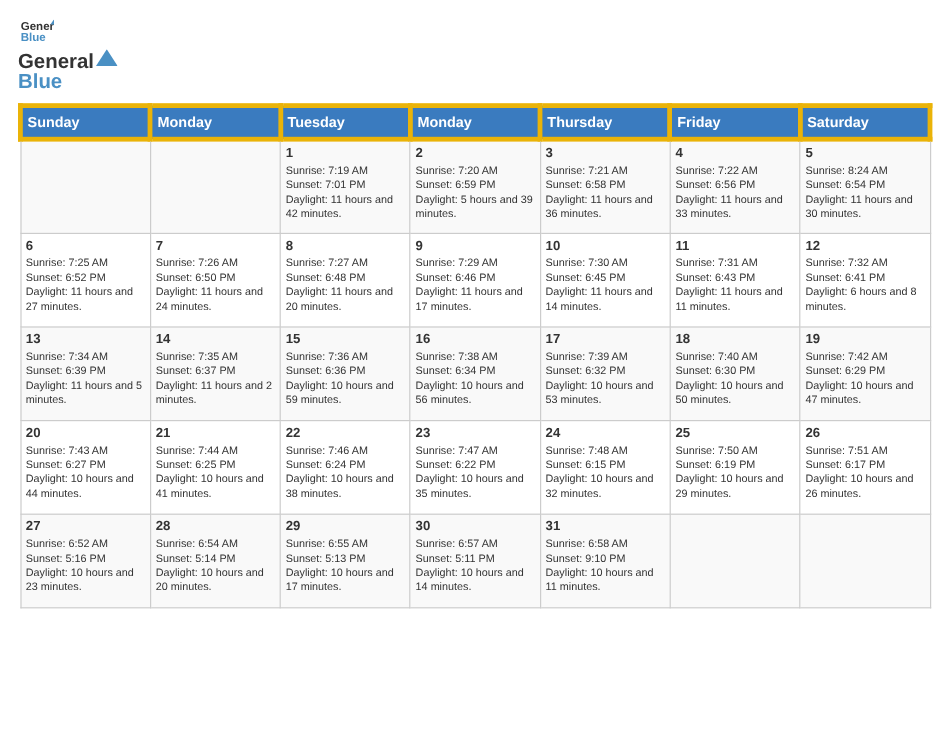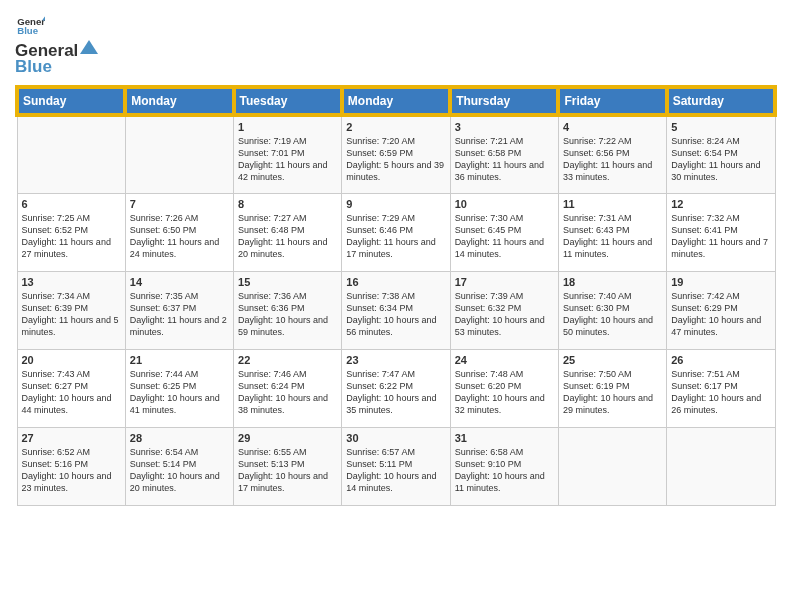--- a/index.html
+++ b/index.html
@@ -196,21 +196,21 @@
           <td>
             <span class="day-num">11</span>
             <div class="cell-text">Sunrise: 7:31 AM</div>
             <div class="cell-text">Sunset: 6:43 PM</div>
             <div class="cell-text">Daylight: 11 hours and 11 minutes.</div>
           </td>
           <td>
             <span class="day-num">12</span>
             <div class="cell-text">Sunrise: 7:32 AM</div>
             <div class="cell-text">Sunset: 6:41 PM</div>
-            <div class="cell-text">Daylight: 11 hours and 7 minutes.</div>
+            <div class="cell-text">Daylight: 6 hours and 8 minutes.</div>
           </td>
         </tr>
         <tr>
           <td>
             <span class="day-num">13</span>
             <div class="cell-text">Sunrise: 7:34 AM</div>
             <div class="cell-text">Sunset: 6:39 PM</div>
             <div class="cell-text">Daylight: 11 hours and 5 minutes.</div>
           </td>
           <td>
@@ -271,21 +271,21 @@
           </td>
           <td>
             <span class="day-num">23</span>
             <div class="cell-text">Sunrise: 7:47 AM</div>
             <div class="cell-text">Sunset: 6:22 PM</div>
             <div class="cell-text">Daylight: 10 hours and 35 minutes.</div>
           </td>
           <td>
             <span class="day-num">24</span>
             <div class="cell-text">Sunrise: 7:48 AM</div>
-            <div class="cell-text">Sunset: 6:20 PM</div>
+            <div class="cell-text">Sunset: 6:15 PM</div>
             <div class="cell-text">Daylight: 10 hours and 32 minutes.</div>
           </td>
           <td>
             <span class="day-num">25</span>
             <div class="cell-text">Sunrise: 7:50 AM</div>
             <div class="cell-text">Sunset: 6:19 PM</div>
             <div class="cell-text">Daylight: 10 hours and 29 minutes.</div>
           </td>
           <td>
             <span class="day-num">26</span>

